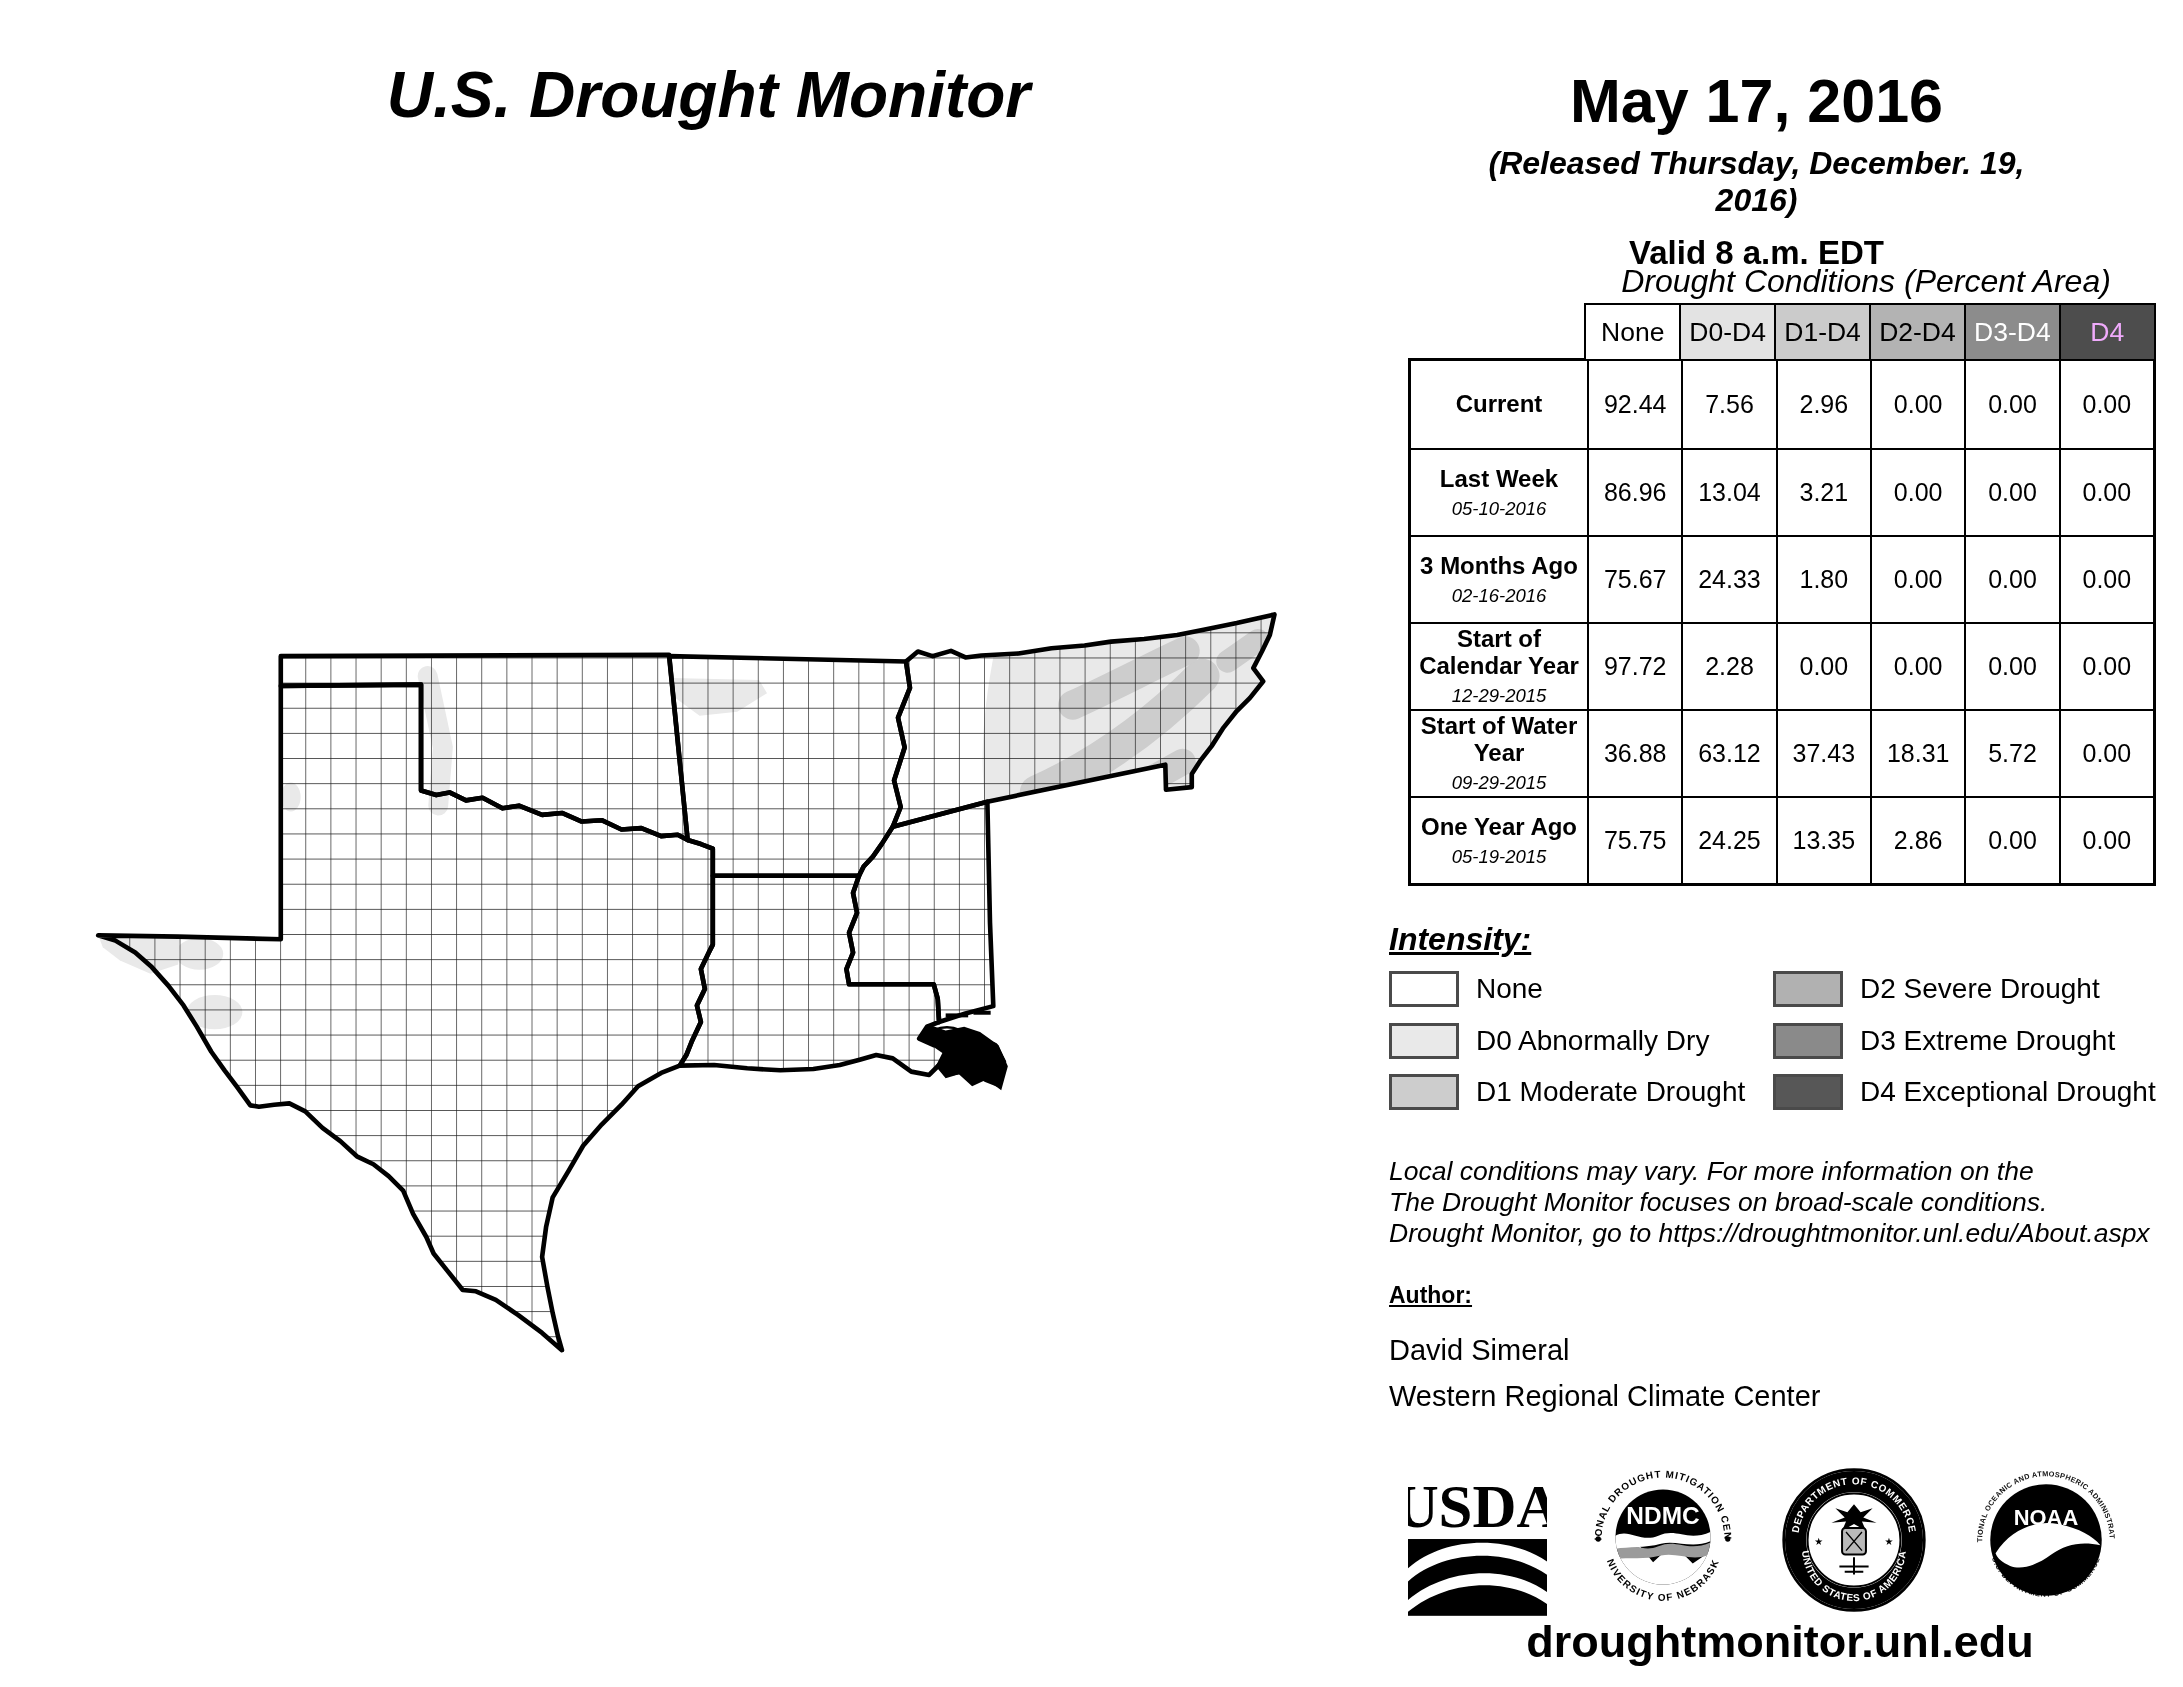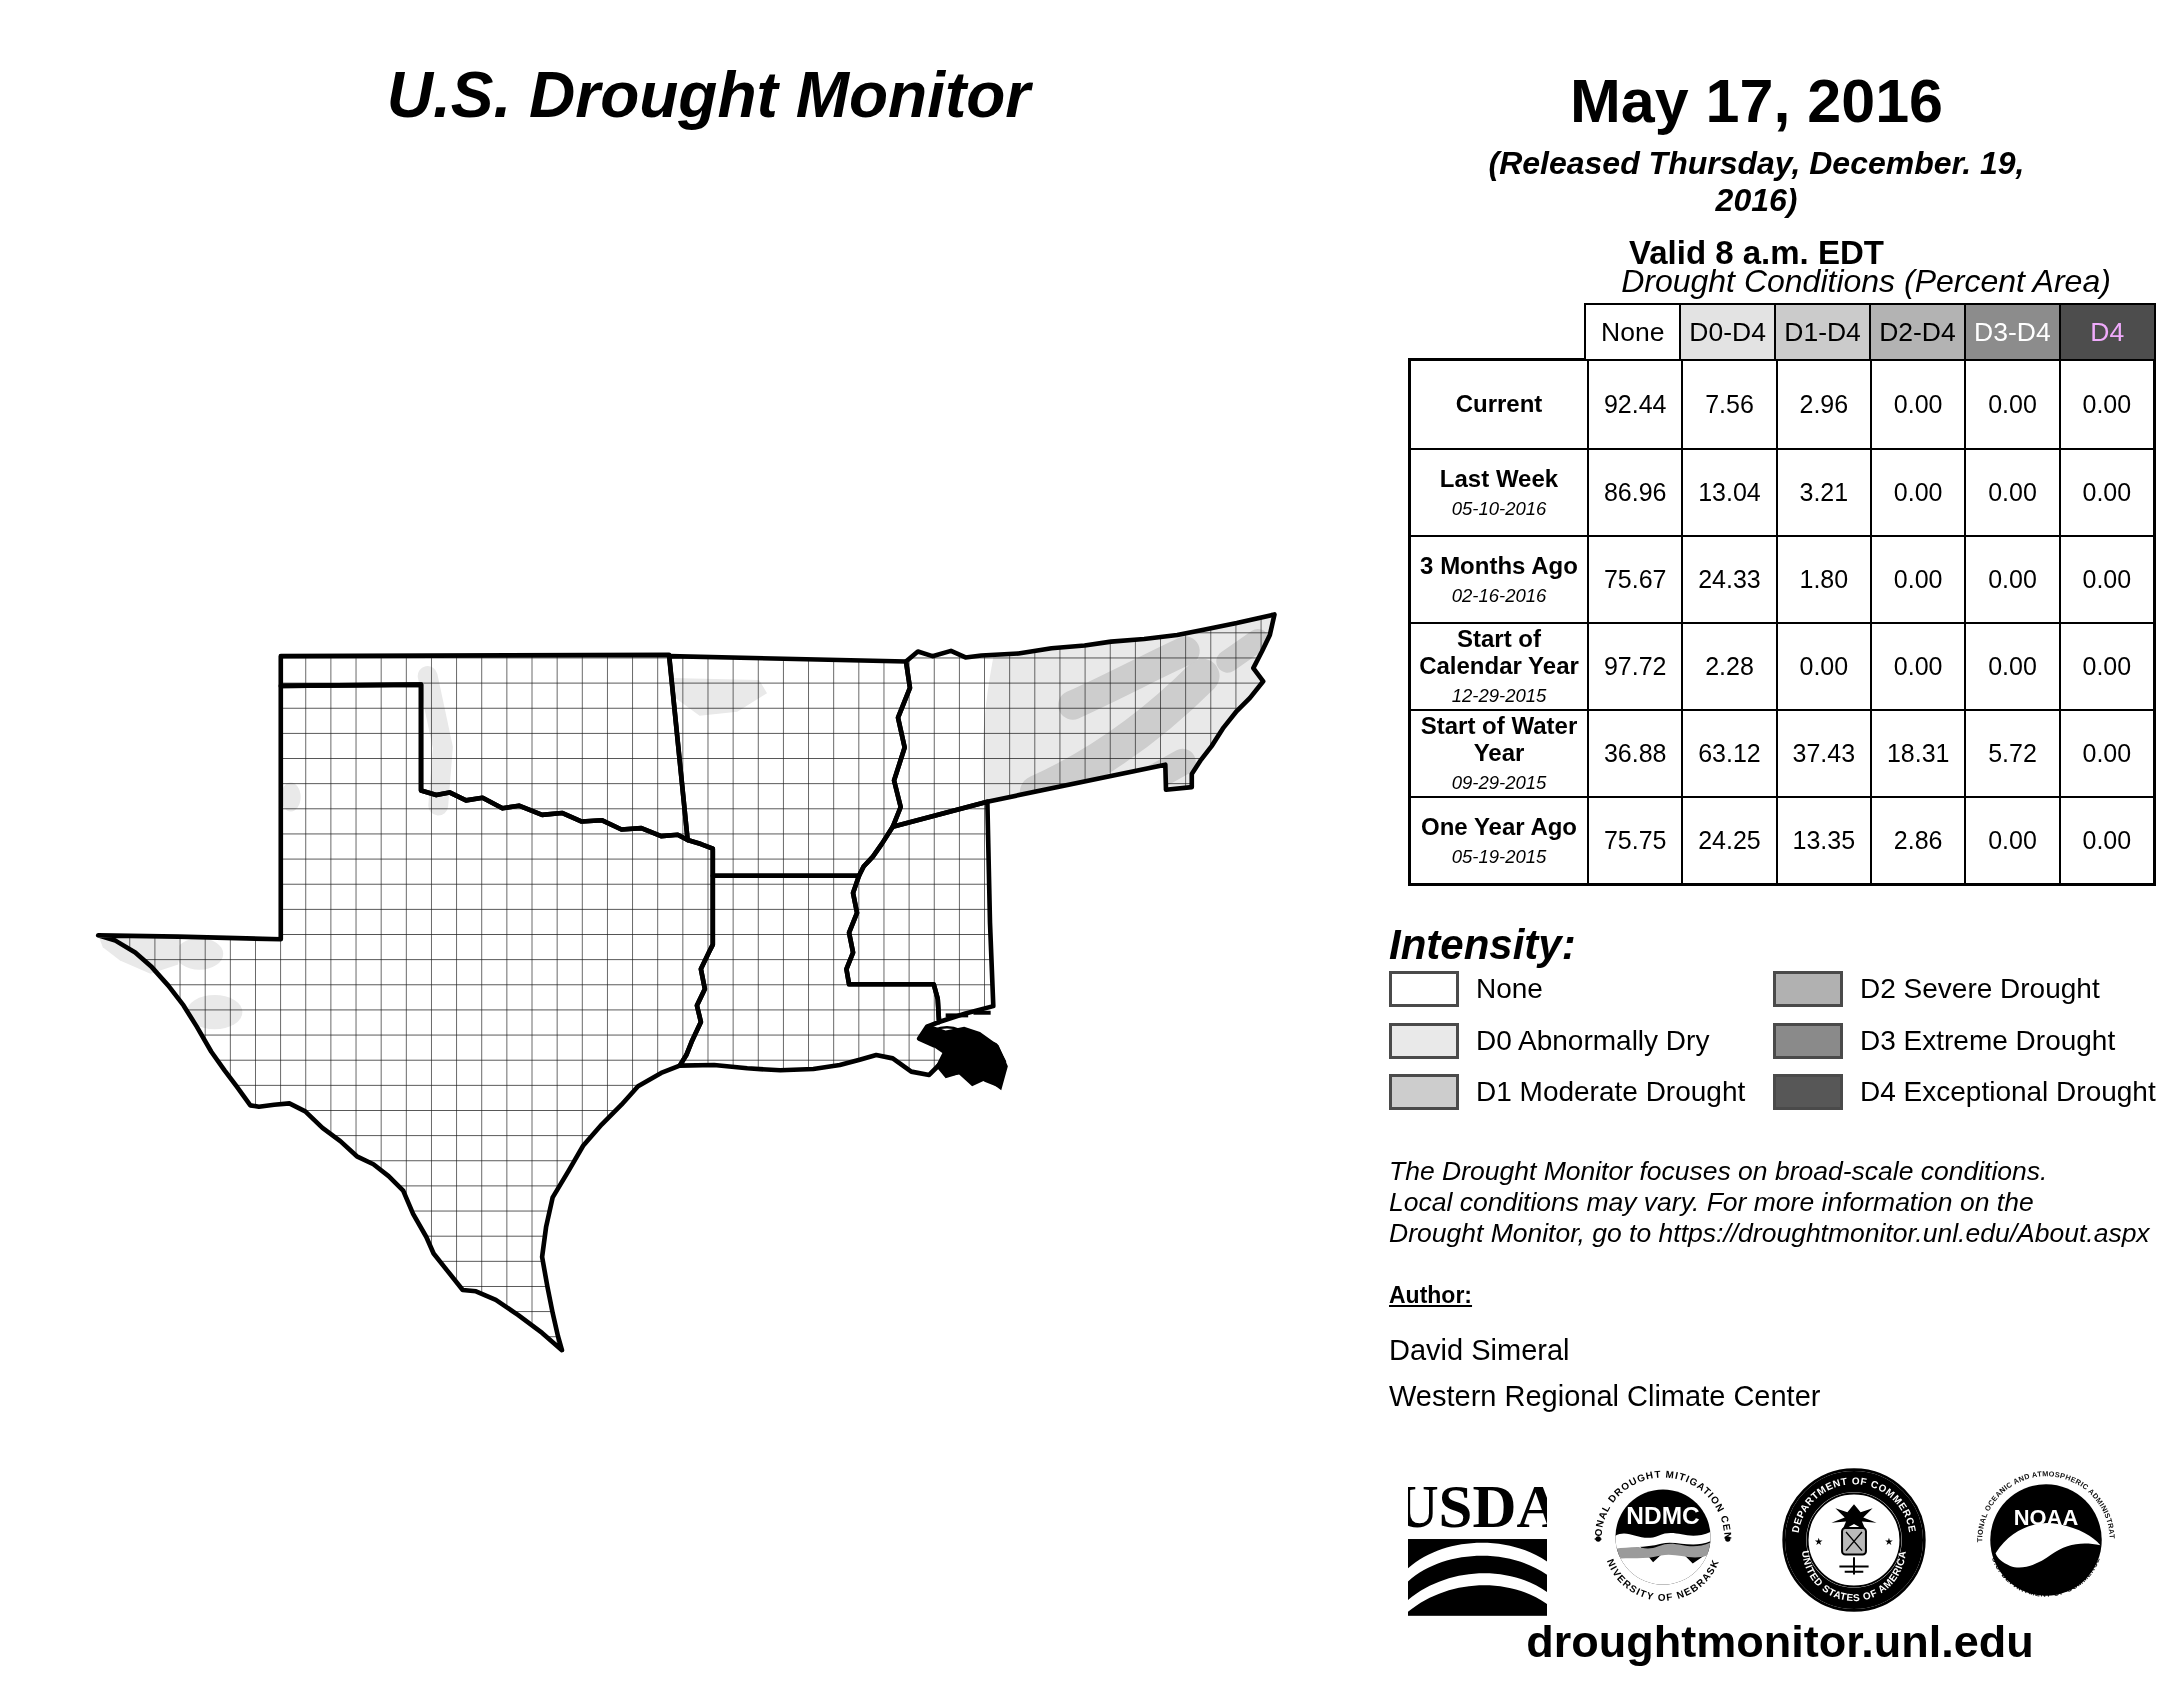--- a/index.html
+++ b/index.html
@@ -28,21 +28,21 @@
   .tb{display:grid;grid-template-columns:176px repeat(6,1fr);grid-auto-rows:87px;
       border:3.3px solid #000;margin-top:-2.6px;background:#fff;}
   .tb>div{display:flex;flex-direction:column;align-items:center;justify-content:center;}
   .tb>div.v{border-left:2px solid #000;font-size:25px;}
   .tb>div:nth-child(n+8){border-top:2.6px solid #000;}
   .rl{font-weight:bold;font-size:24px;line-height:1.12;text-align:center;padding:0 5.3px;}
   .rd{font-size:18.5px;font-style:italic;margin-top:5.3px;}
 
   
   .intensity{left:1389px;top:921px;width:781px;}
-  .int-head{font-size:42px;font-weight:bold;font-style:italic;}
+  .int-head{font-size:32px;font-weight:bold;font-style:italic;text-decoration:underline;}
   .leg-item{position:absolute;display:flex;align-items:center;height:38px;}
   .swatch{width:70px;height:36px;border:3.3px solid #4a4a4a;box-sizing:border-box;flex:none;}
   .leg-label{font-size:28px;margin-left:17px;white-space:nowrap;}
 
   
   .disclaimer{left:1389px;top:1156px;width:787px;font-size:26.5px;font-style:italic;line-height:31px;}
   .author{left:1389px;top:1282px;}
   .author-head{font-size:23px;font-weight:bold;text-decoration:underline;}
   .author-name{font-size:29px;margin-top:25px;}
   .author-org{font-size:29px;margin-top:13.2px;}
@@ -172,22 +172,22 @@
       <span class="swatch" style="background-color: rgb(138, 138, 138);"></span>
       <span class="leg-label">D3 Extreme Drought</span>
     </div>
     <div class="leg-item" style="left:384px;top:152px;">
       <span class="swatch" style="background-color: rgb(87, 87, 87);"></span>
       <span class="leg-label">D4 Exceptional Drought</span>
     </div>
   </div>
 
   <div class="abs disclaimer">
+    <div>Local conditions may vary. For more information on the</div>
     <div>The Drought Monitor focuses on broad-scale conditions.</div>
-    <div>Local conditions may vary. For more information on the</div>
     <div>Drought Monitor, go to https://droughtmonitor.unl.edu/About.aspx</div>
   </div>
 
   <div class="abs author">
     <div class="author-head">Author:</div>
     <div class="author-name">David Simeral</div>
     <div class="author-org">Western Regional Climate Center</div>
   </div>
 
   <div class="abs" style="left:1408px;top:1470px;width:139px;height:146px;">

